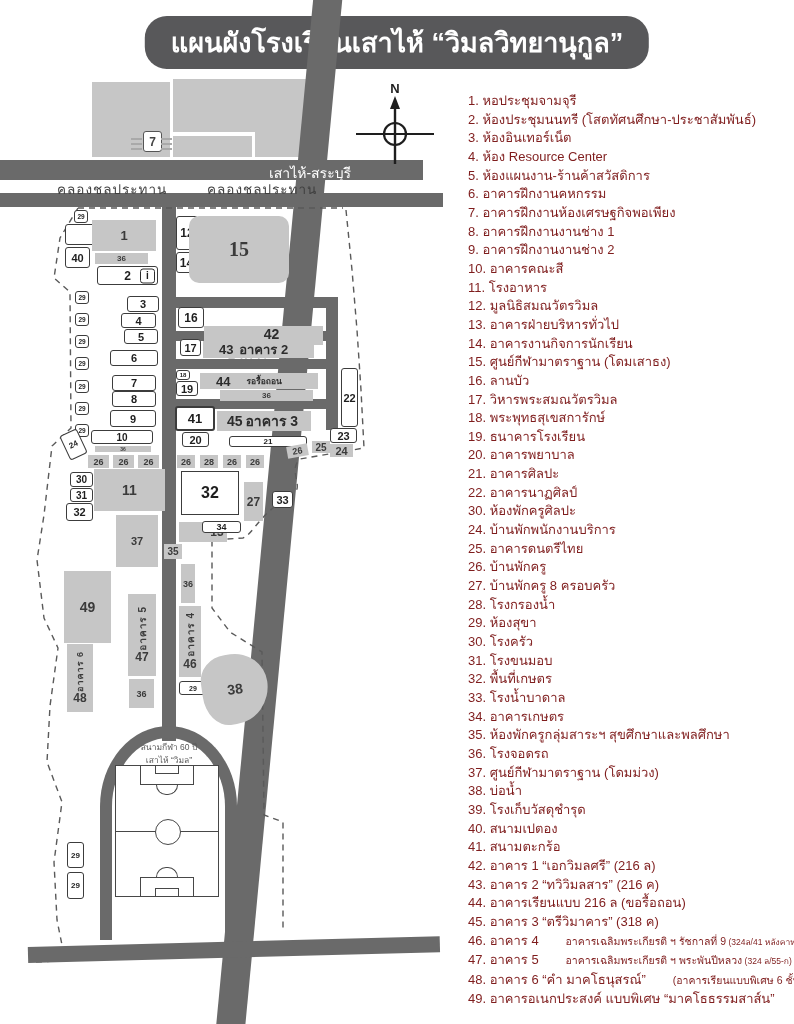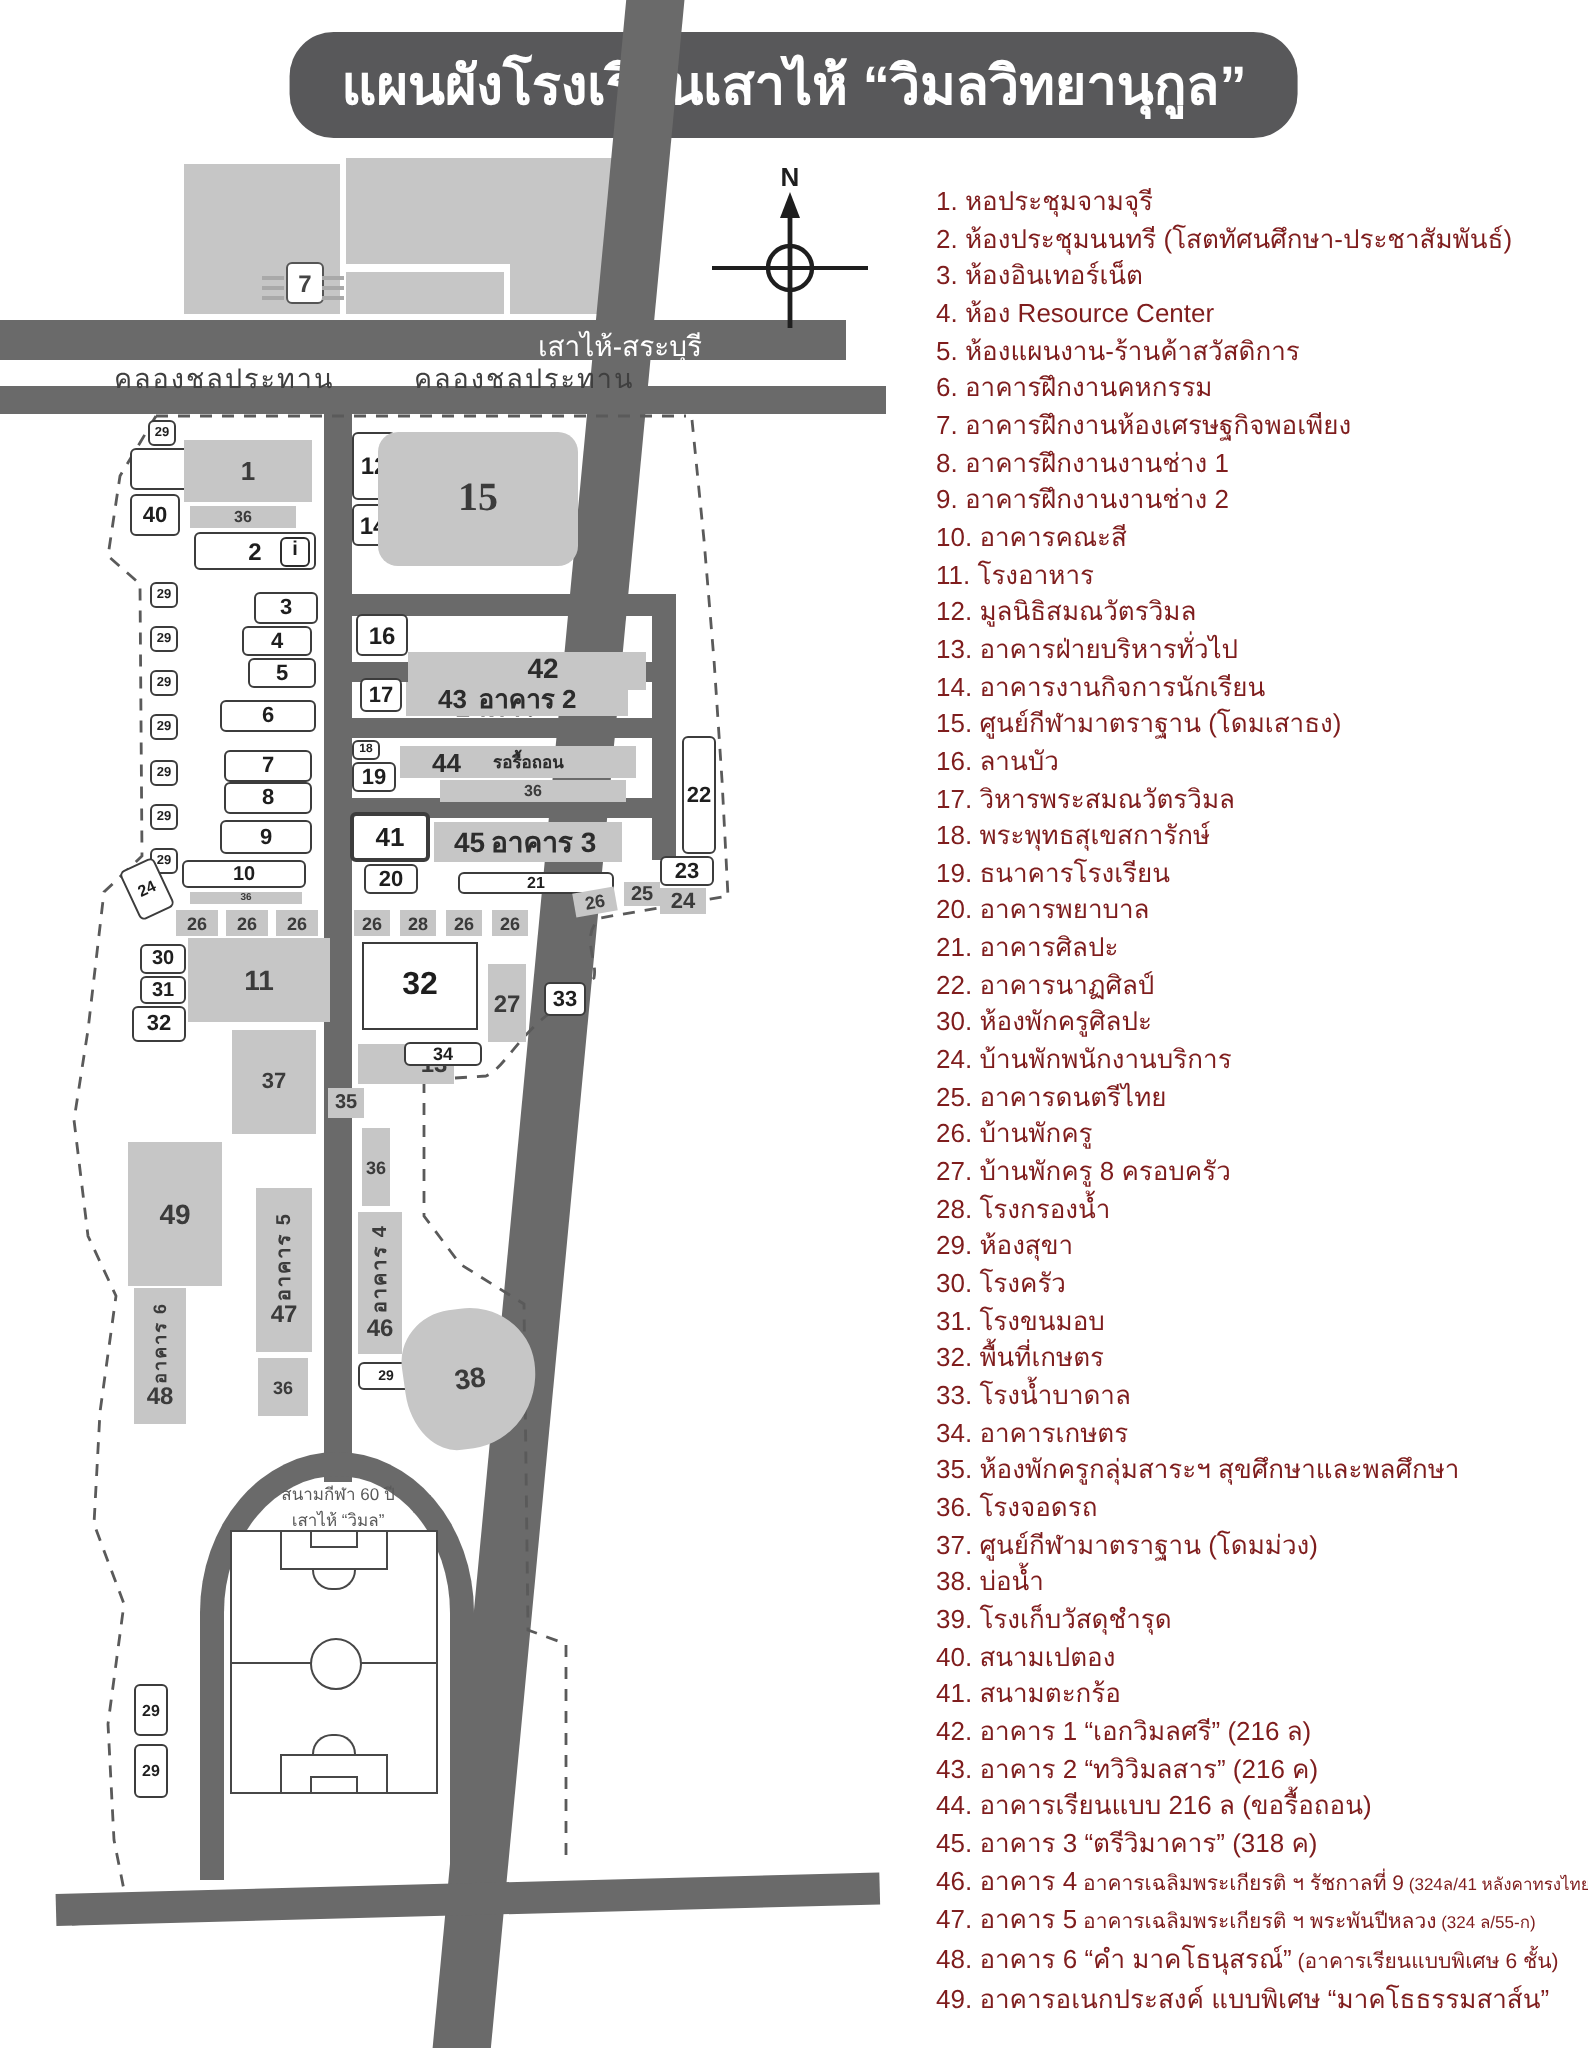--- a/index.html
+++ b/index.html
@@ -9,21 +9,21 @@
   .road{position:absolute;background:#6a6a6a;}
   
   .gb{position:absolute;background:#c6c6c6;color:#3b3b3b;display:flex;align-items:center;justify-content:center;font-weight:bold;}
   
   .wb{position:absolute;background:#fff;border:1.8px solid #3c3c3c;border-radius:3px;color:#1e1e1e;display:flex;align-items:center;justify-content:center;font-weight:bold;box-sizing:border-box;}
   .title{position:absolute;left:50%;top:16px;transform:translateX(-50%);background:#58585a;color:#fff;font-size:27px;font-weight:bold;padding:5px 26px;border-radius:22px;white-space:nowrap;}
   .roadlabel{position:absolute;color:#fff;font-size:14px;text-align:center;white-space:nowrap;}
   .canallabel{position:absolute;color:#3f3f3f;font-size:13.5px;white-space:nowrap;letter-spacing:1px;}
   .legend{position:absolute;left:468px;top:92px;width:324px;color:#7f1d1d;}
   .legend-item{font-size:13px;line-height:18.65px;white-space:nowrap;}
-  .legend-item .lm{font-size:10.5px;}
+  .legend-item .lm{font-size:10.5px;margin-left:24px;}
   .legend-item .ls{font-size:8.5px;}
   .rowbar{position:absolute;background:#c6c6c6;color:#2c2c2c;display:flex;align-items:center;font-weight:bold;}
   .rowbar .rnum{margin-left:16px;}
   .rowbar .rname{margin:0 auto;padding-right:20px;}
   .vtext{writing-mode:vertical-rl;transform:rotate(180deg);font-size:10px;font-weight:bold;color:#3b3b3b;letter-spacing:1px;}
   .stack{flex-direction:column;}
   .infoicon{position:absolute;right:2px;top:50%;transform:translateY(-50%);width:13px;height:13px;border:1.4px solid #2c2c2c;border-radius:3px;font-size:10px;line-height:12px;text-align:center;font-weight:bold;background:#fff;}
   .stripe{position:absolute;background:repeating-linear-gradient(0deg,#a9a9a9 0 2px,transparent 2px 5px);}
   .sevenbox{position:absolute;background:#fff;border:1.6px solid #555;border-radius:3px;color:#444;font-weight:bold;display:flex;align-items:center;justify-content:center;}
   

